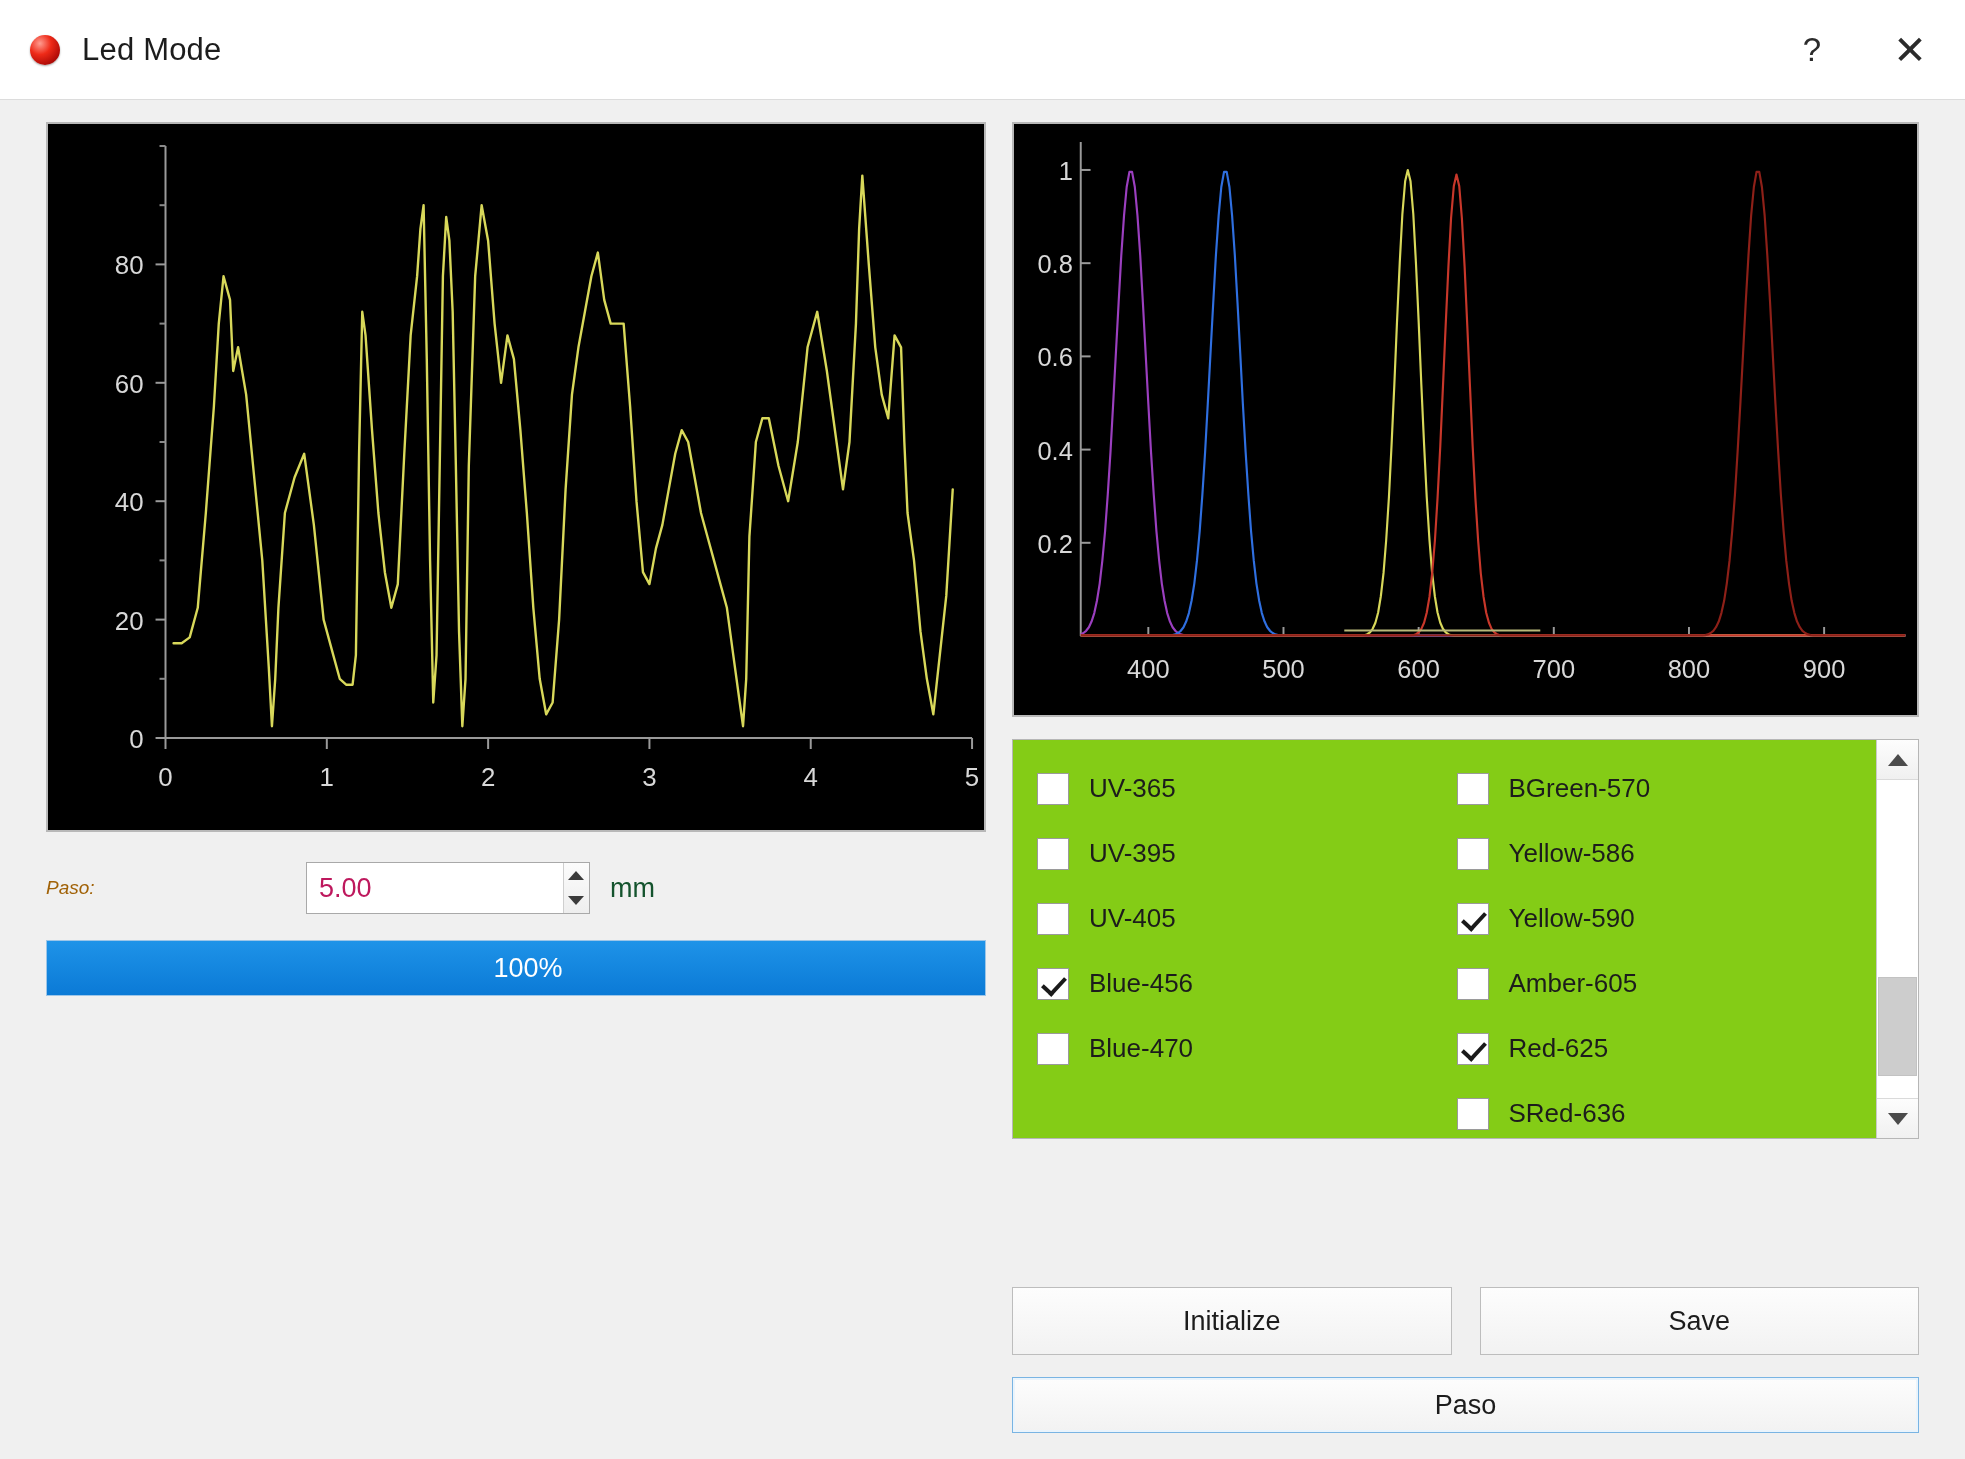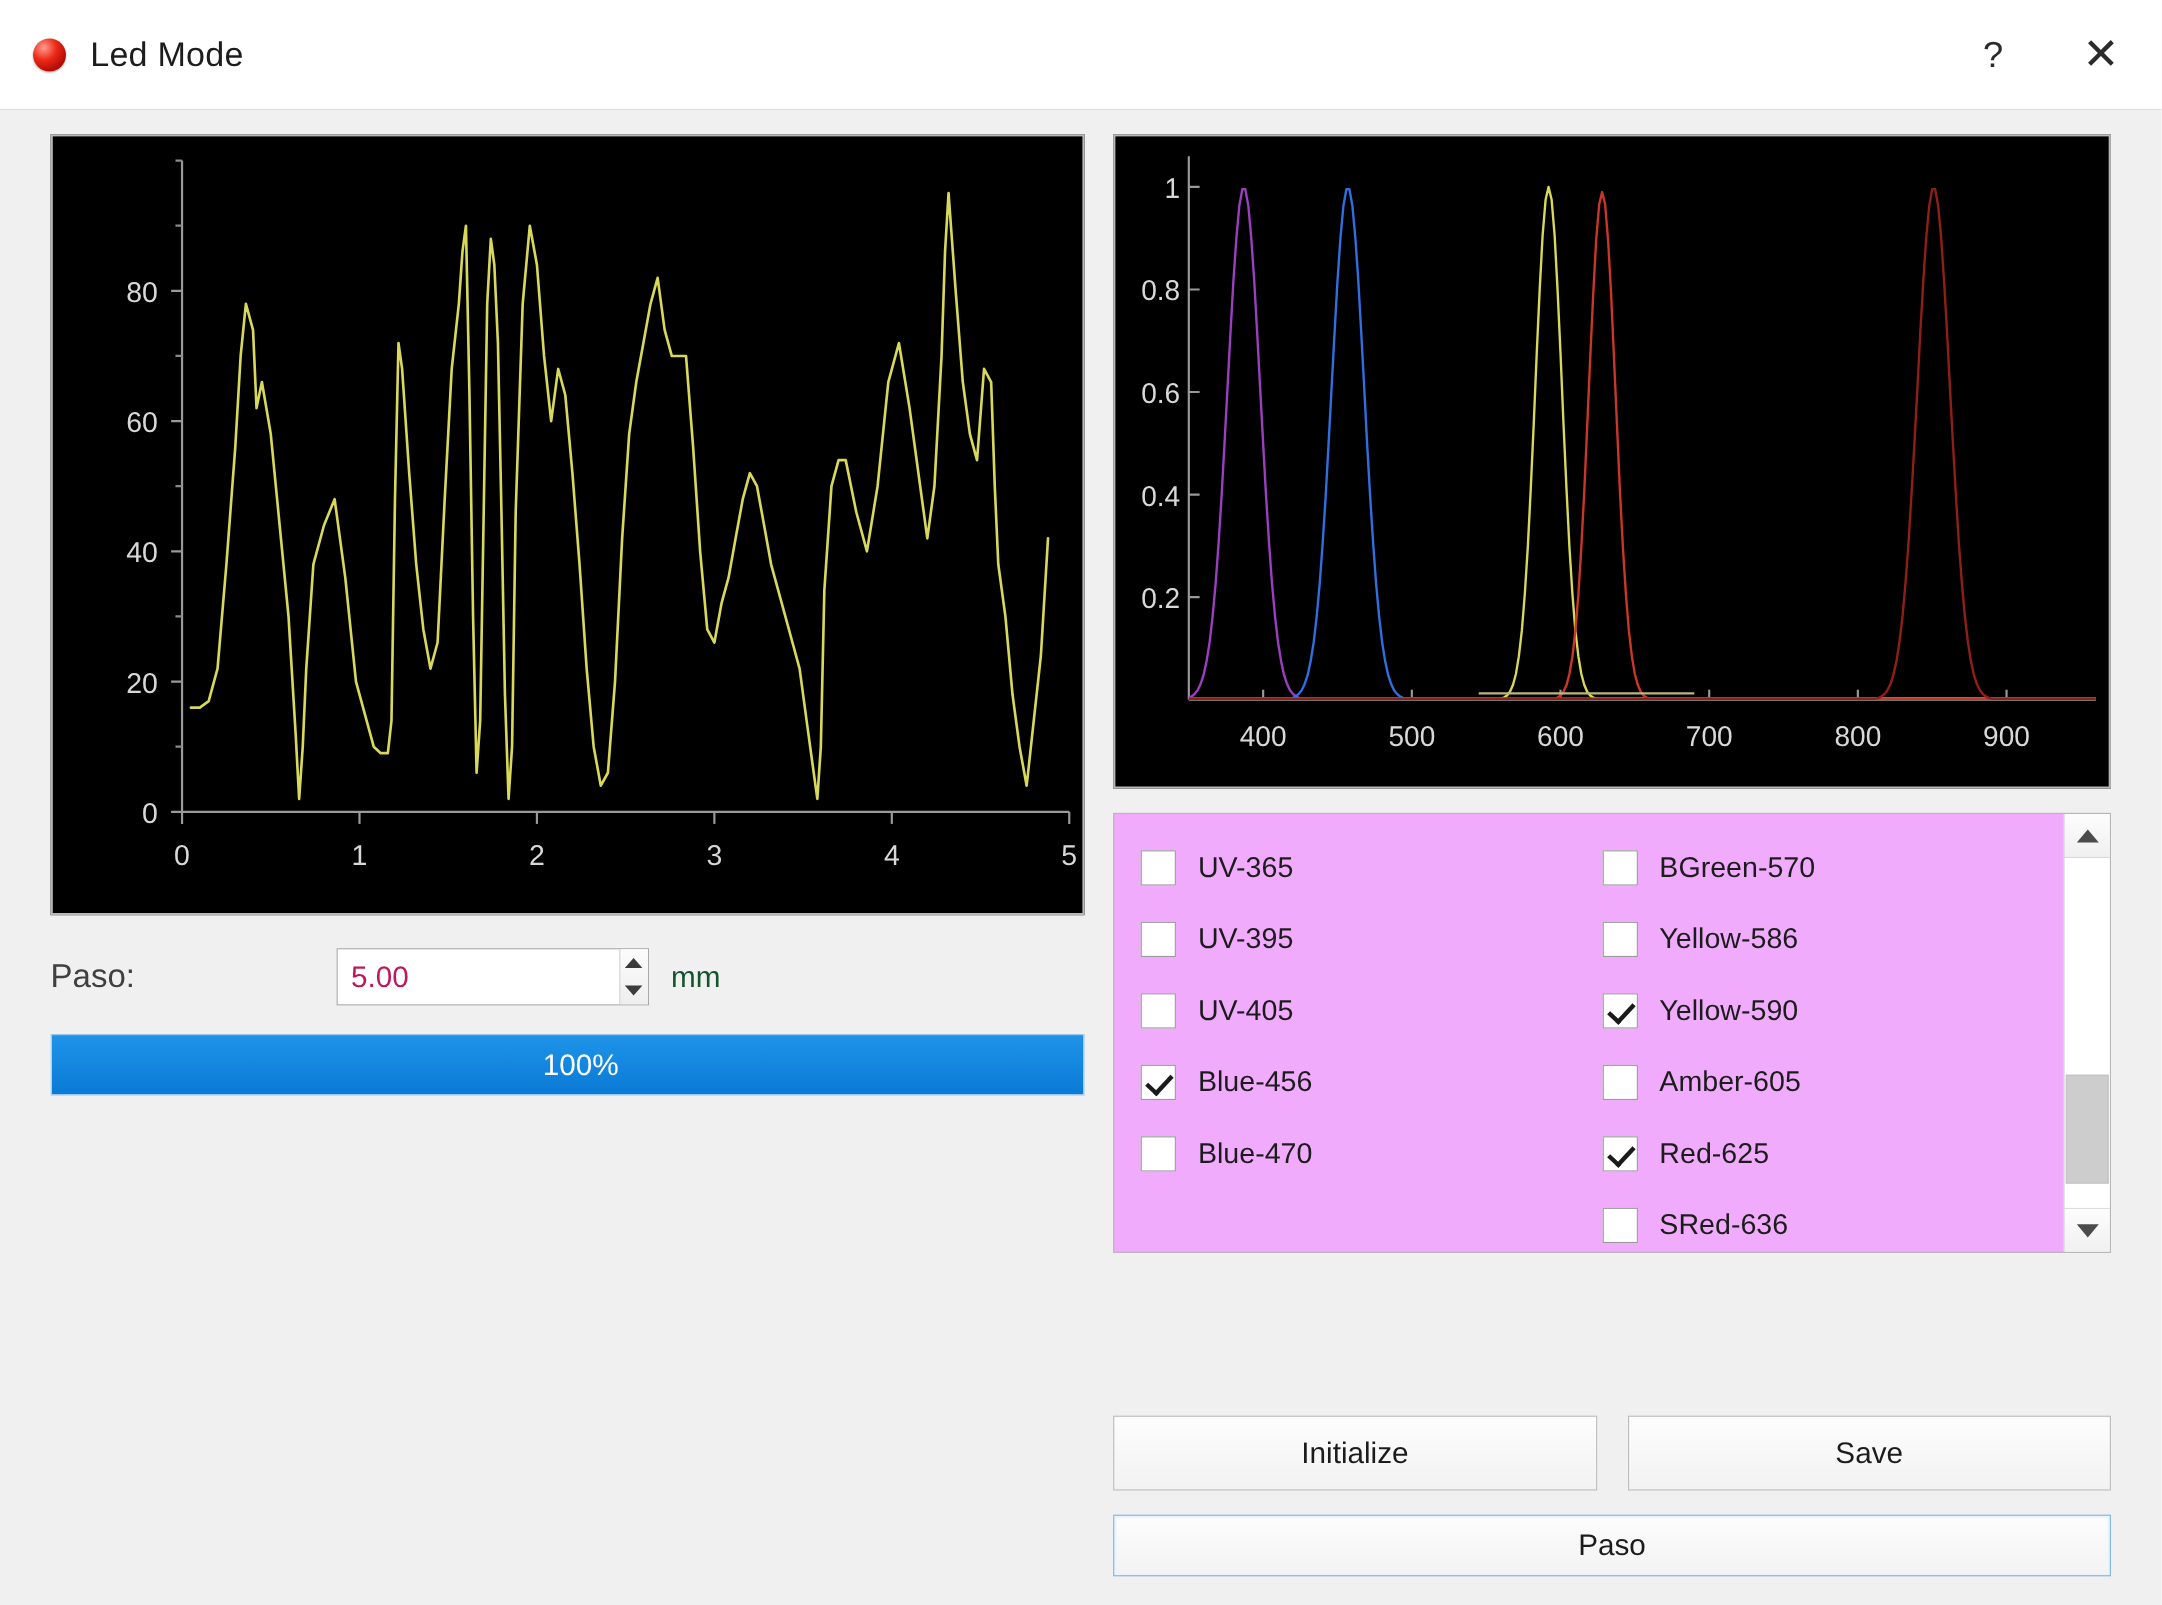--- a/index.html
+++ b/index.html
@@ -92,23 +92,24 @@
   .tick-text { fill: #d8d8d8; font-family: "Liberation Sans", sans-serif; }
 
   
   .paso-row {
     margin-top: 30px;
     display: flex;
     align-items: center;
     height: 52px;
   }
   .paso-label {
-    font-size: 30px;
-    color: #404040;
+    font-size: 19px;
+    color: #a16207;
     width: 260px;
+    font-style: italic;
   }
   .spin {
     width: 284px; height: 52px;
     border: 1px solid #a9a9a9;
     background: #ffffff;
     display: flex;
     align-items: stretch;
   }
   .spin input {
     flex: 1 1 auto;
@@ -161,21 +162,21 @@
     color: #ffffff;
     z-index: 2;
     margin-left: 24px;
   }
 
   
   .listbox {
     margin-top: 22px;
     height: 400px;
     border: 1px solid #b6b6b6;
-    background: #f0abfc;
+    background: #84cc16;
     display: flex;
     overflow: hidden;
   }
   .list-cols {
     flex: 1 1 auto;
     display: flex;
     padding: 16px 0 0 24px;
     gap: 0;
   }
   .list-col { width: 50%; }

